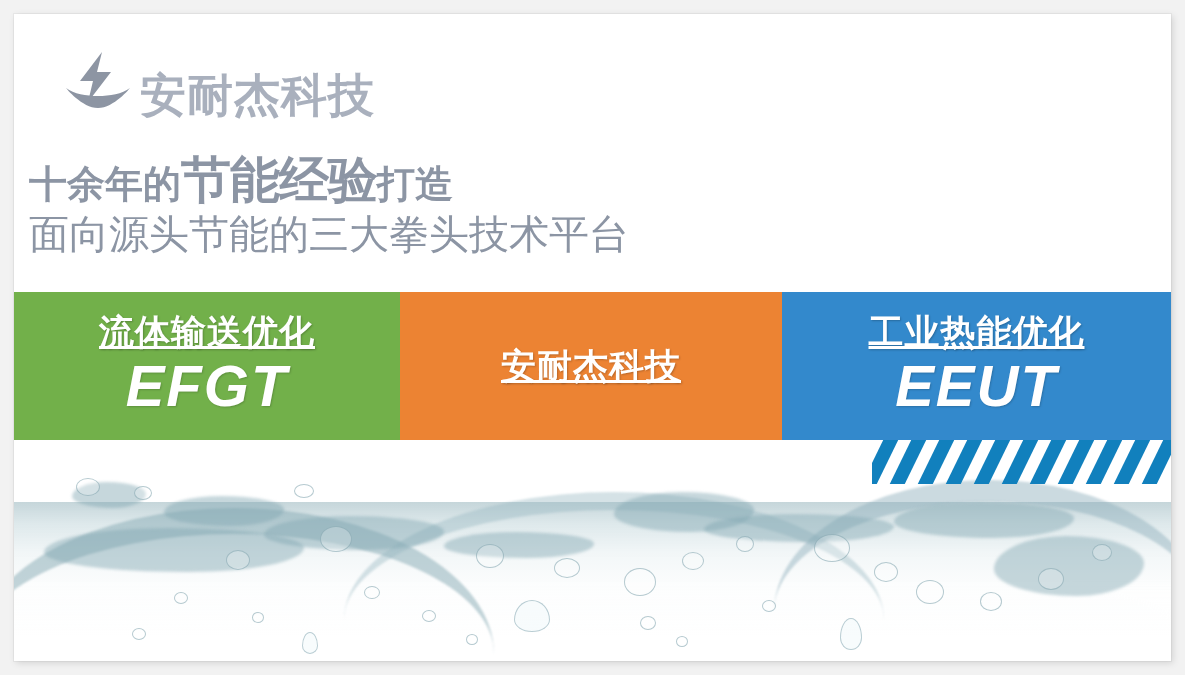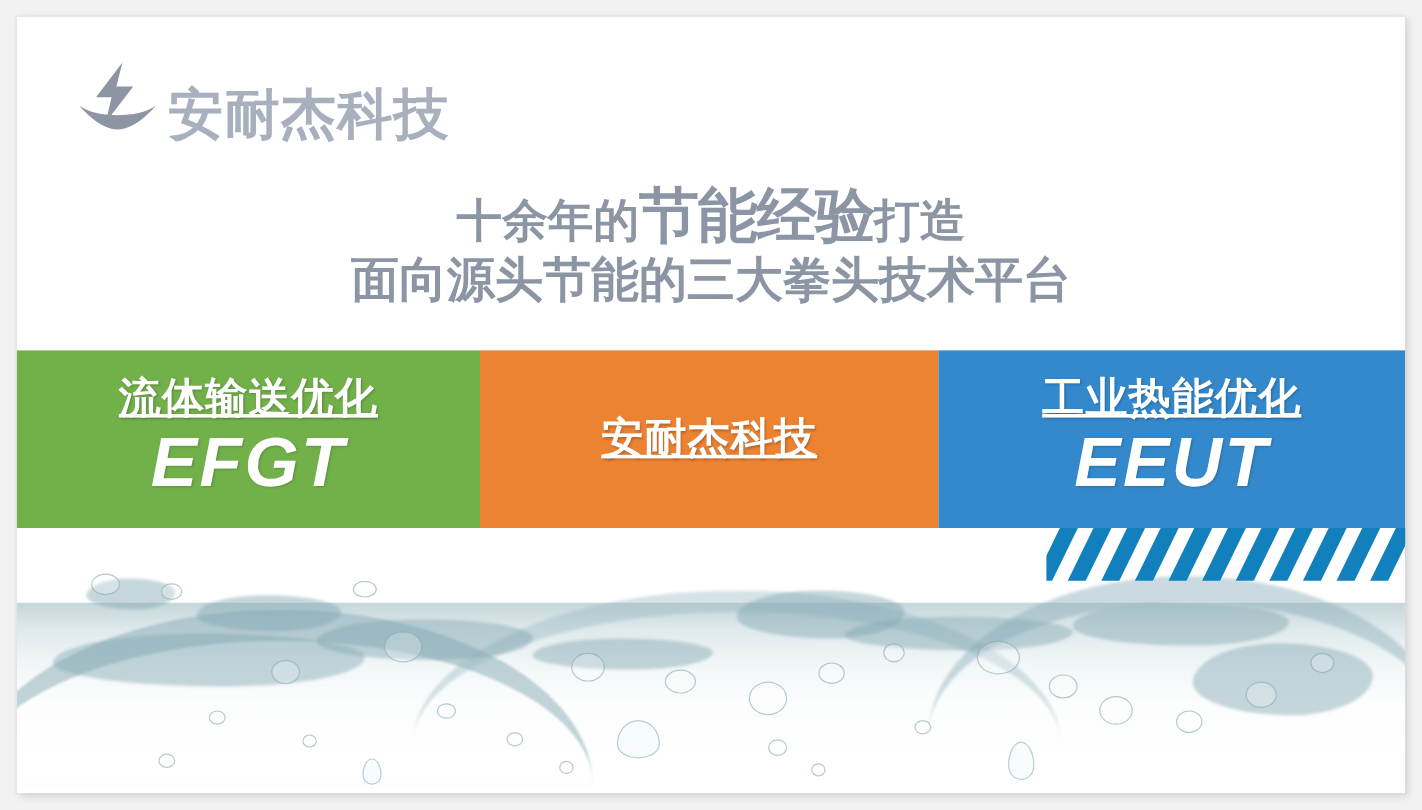--- a/index.html
+++ b/index.html
@@ -44,40 +44,39 @@
     color: #a9b0bd;
     letter-spacing: 1px;
     line-height: 1;
     margin-left: 6px;
     white-space: nowrap;
   }
 
   
   #headline {
     position: absolute;
-    left: 0;
+    left: 15px;
     top: 140px;
     width: 1157px;
-    text-align: center;
     color: #8c95a4;
     line-height: 1.05;
   }
   #headline .line1 {
     white-space: nowrap;
     font-weight: bold;
     font-size: 38px;
     letter-spacing: 0px;
   }
   #headline .line1 .big {
     font-size: 50px;
     letter-spacing: -1px;
   }
   #headline .line2 {
     white-space: nowrap;
-    font-weight: bold;
+    font-weight: normal;
     font-size: 40px;
     margin-top: 6px;
     letter-spacing: 0px;
   }
 
   
   #bars {
     position: absolute;
     left: 0;
     top: 278px;

